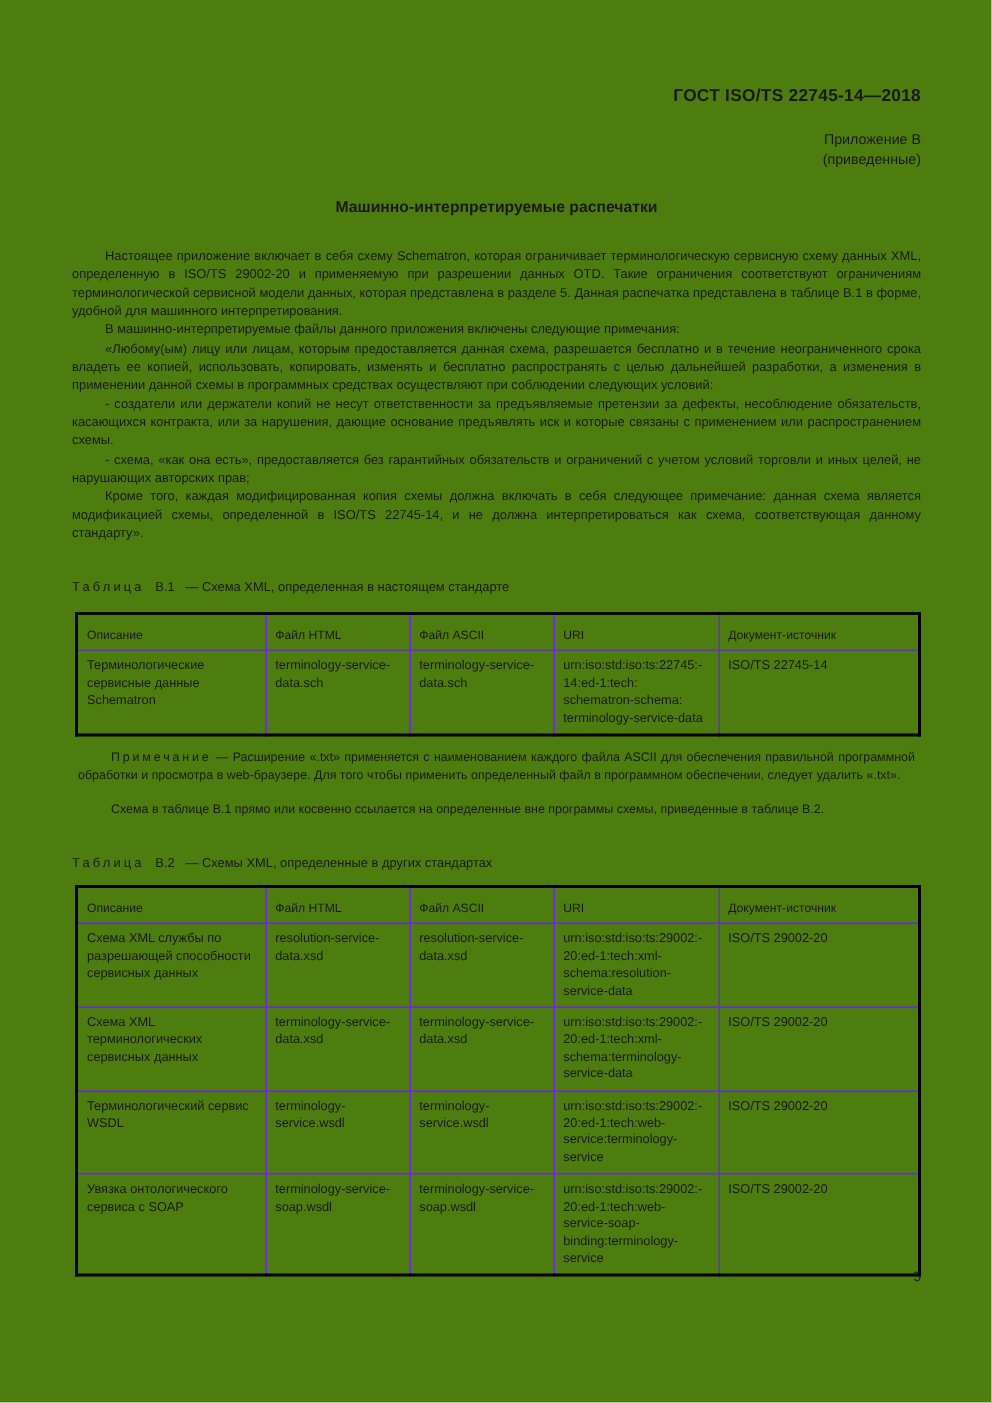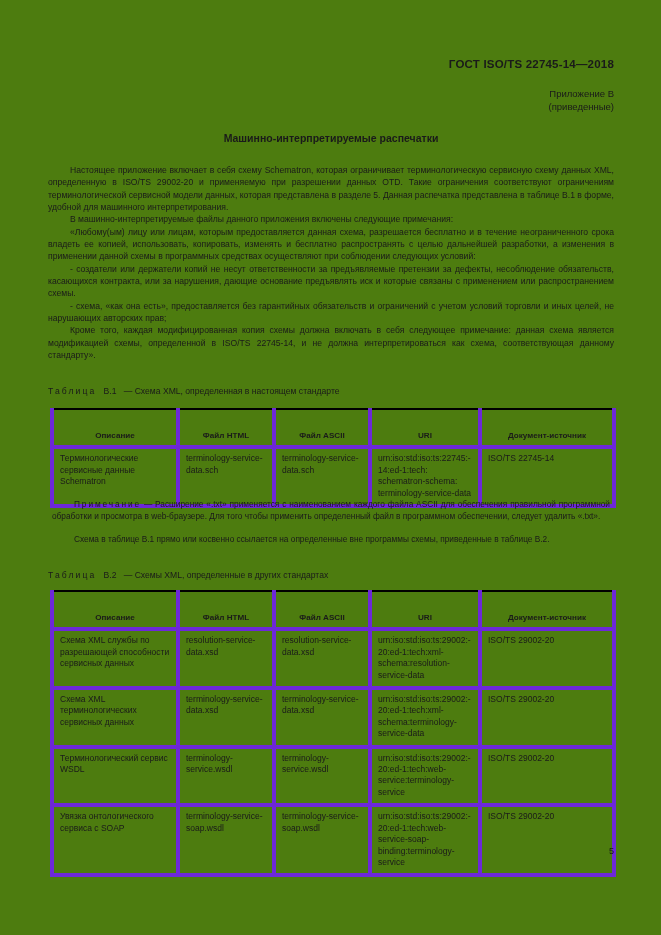--- a/index.html
+++ b/index.html
@@ -90,33 +90,32 @@
   table.doc-table {
     position: absolute;
     left: 2px;
     border-collapse: collapse;
     width: 562px;
     font-size: 8.5px;
     table-layout: fixed;
   }
   table.doc-table th,
   table.doc-table td {
-    border: 4px solid #6d28d9;
+    border: 1px solid #6d28d9;
     padding: 4px 6px 5px 6px;
     vertical-align: top;
     line-height: 11.4px;
     font-weight: normal;
   }
   table.doc-table th {
-    text-align: center;
-    padding-top: 20px;
+    text-align: left;
+    padding-top: 8px;
     padding-bottom: 4px;
     font-size: 8.1px;
     vertical-align: middle;
-    font-weight: bold;
   }
   table.doc-table {
     border: 2px solid #000;
   }
   table.doc-table thead th {
     border-top: none;
   }
   .col-desc   { width: 126px; }
   .col-html   { width: 96px; }
   .col-ascii  { width: 96px; }

